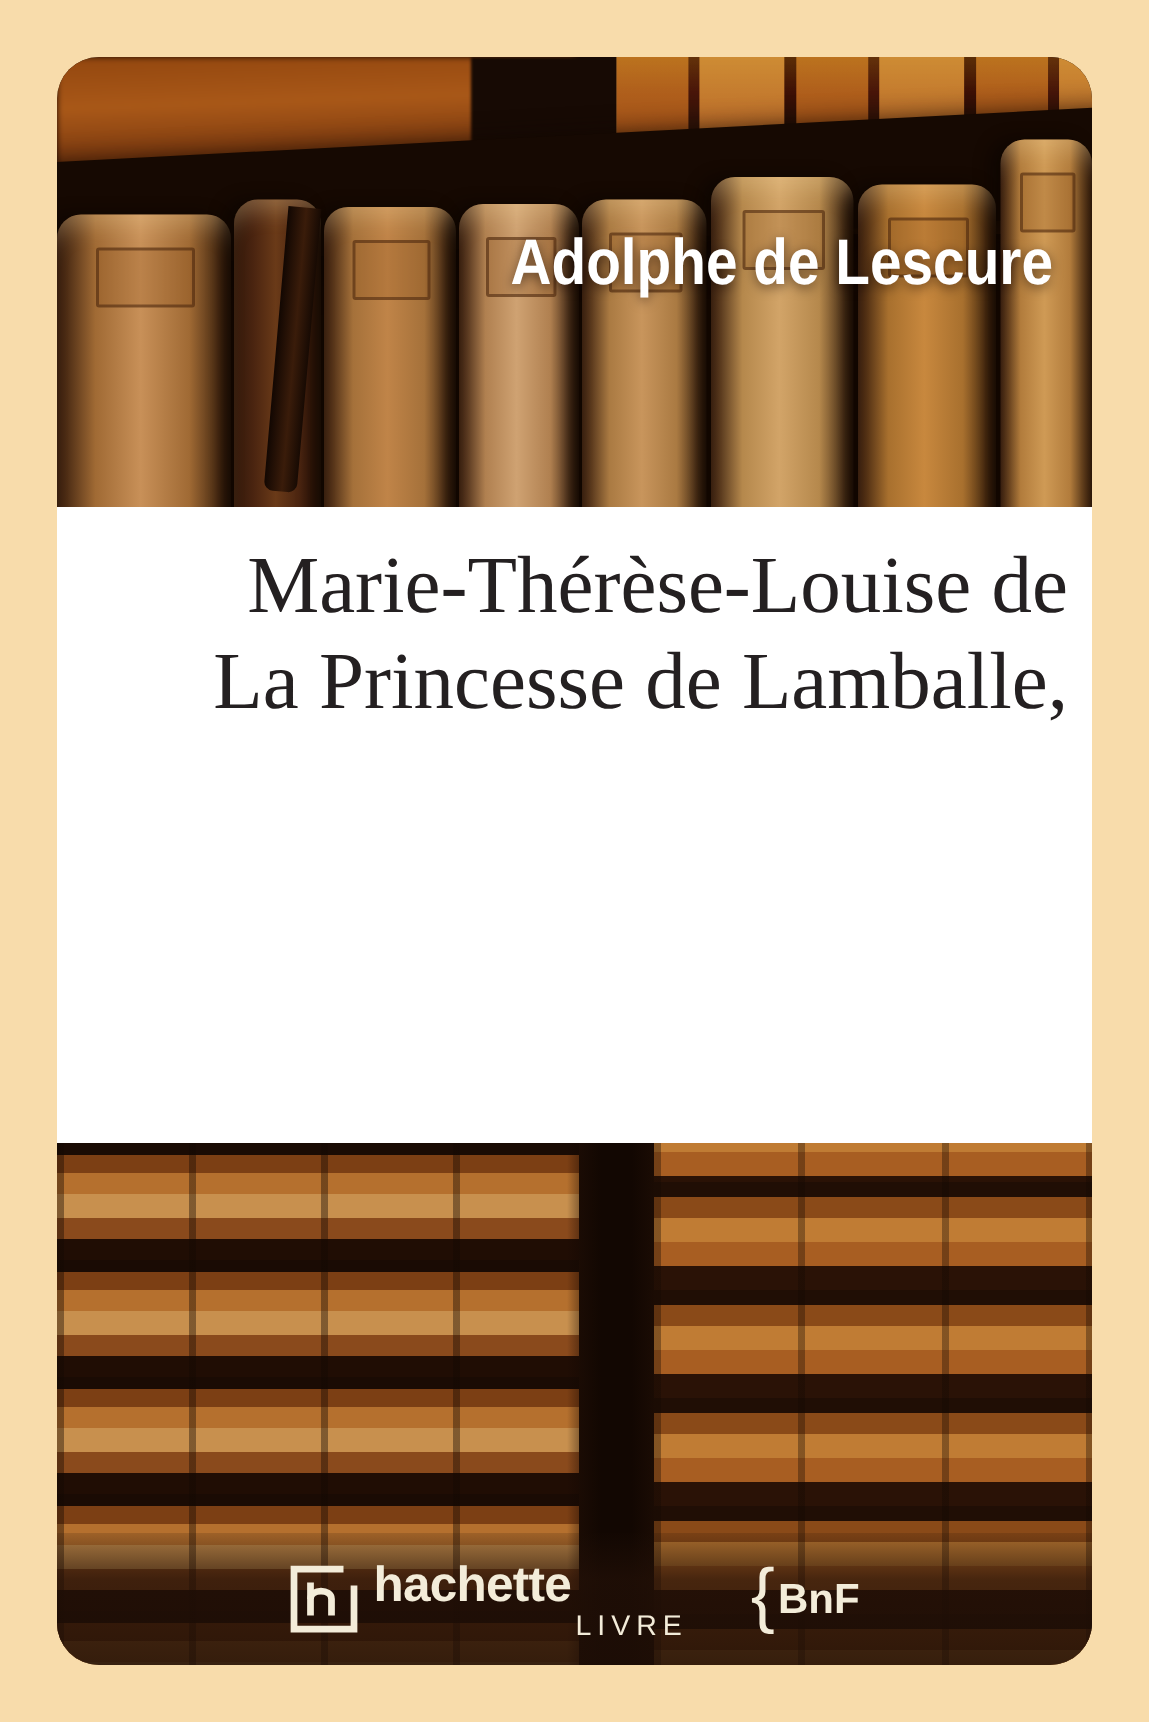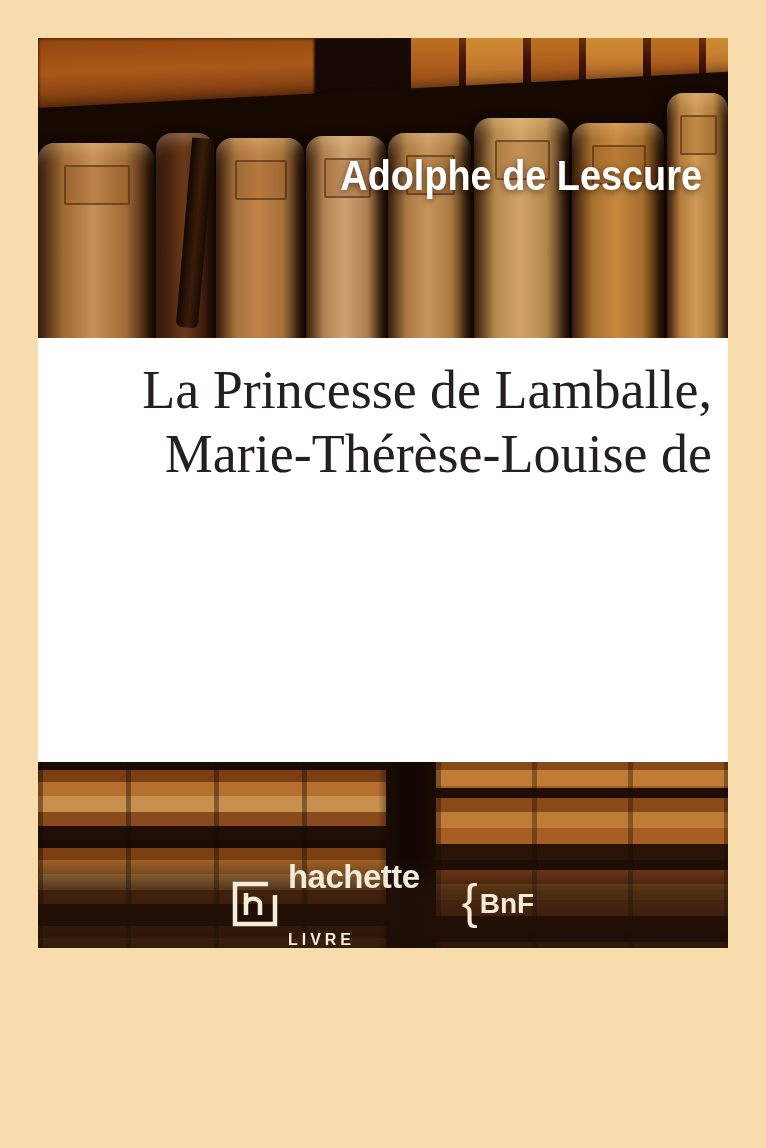--- a/index.html
+++ b/index.html
@@ -2,22 +2,22 @@
 <html><head>
 <meta charset="utf-8">
 <style>
   html,body{margin:0;padding:0;background:#e9e9e9;}
   .canvas{
     position:relative;width:766px;height:1148px;margin:0 auto;
     background:#f8dcab;overflow:hidden;
     font-family:"Liberation Sans",sans-serif;
   }
   .cover{
-    position:absolute;left:38px;top:38px;width:690px;height:910px;
-    display:flex;flex-direction:column;overflow:hidden;
+    position:absolute;left:38px;top:38px;width:690px;height:1072px;
+    display:flex;flex-direction:column;overflow:hidden;border-radius:28px;
   }
   
   .photo-top{
     position:relative;height:300px;background:#1c0b03;overflow:hidden;flex:none;
   }
   .shelf-upper-left{
     position:absolute;left:0;top:0;width:50%;height:88px;
     background:linear-gradient(178deg,#93470f 0%,#a95818 35%,#7c3a10 70%,#401c06 100%);
     filter:blur(2px);
   }
@@ -94,23 +94,23 @@
     background-position:0 0,0 26px;
   }
   .logo-band{
     position:absolute;left:0;right:0;bottom:0;height:88px;z-index:5;
     background:linear-gradient(180deg,rgba(24,11,4,.15) 0%,rgba(34,16,7,.72) 35%,rgba(30,14,6,.85) 100%);
     display:flex;align-items:center;justify-content:center;gap:42px;
     color:#f3ecd9;
   }
   .hachette{display:flex;align-items:center;gap:10px;}
   .hachette svg{display:block;}
-  .hachette-text{display:flex;flex-direction:column;line-height:1;gap:3px;}
+  .hachette-text{display:flex;flex-direction:row;line-height:1;gap:3px;}
   .hachette-name{font-size:33px;font-weight:700;letter-spacing:-.5px;}
-  .hachette-sub{font-size:16px;font-weight:700;letter-spacing:4px;margin-top:36px;}
+  .hachette-sub{font-size:19px;font-weight:400;letter-spacing:4px;margin-top:36px;}
   .bnf{display:flex;align-items:center;line-height:1;}
   .bnf-brace{font-size:48px;font-weight:400;margin-right:2px;transform:translateY(-2px);}
   .bnf-name{font-size:28px;font-weight:700;letter-spacing:0;}
 </style>
 </head>
 <body>
 
 <div class="canvas">
   <div class="cover">
 
@@ -141,22 +141,22 @@
         </div>
       <div class="spine" style="left:629px;width:61px;top:55px;--m:#b27c3c;--l:#cf9a55;">
           <div class="lbl"></div>
         </div>
       <div class="strap"></div>
 
       <div class="author">Adolphe de Lescure</div>
     </div>
 
     <div class="title-band">
+      <div class="title-line">Marie-Thérèse-Louise de</div>
       <div class="title-line">La Princesse de Lamballe,</div>
-      <div class="title-line">Marie-Thérèse-Louise de</div>
     </div>
 
     <div class="photo-bottom">
       <div class="stack-left"></div>
       <div class="stack-gap"></div>
       <div class="stack-right"></div>
 
       <div class="logo-band">
         <div class="hachette">
           <span>

